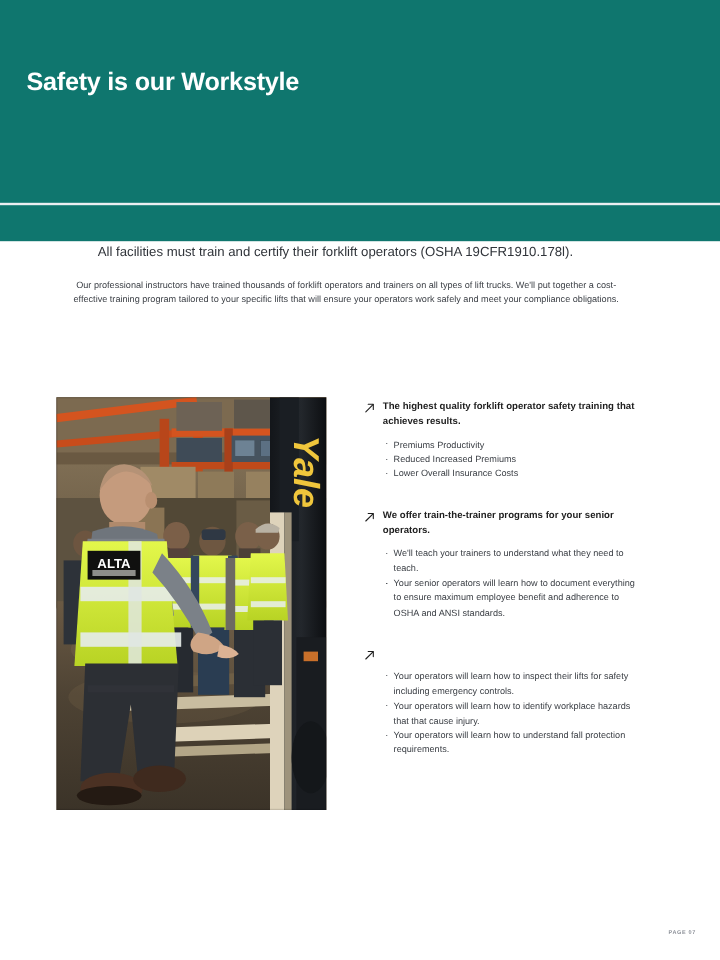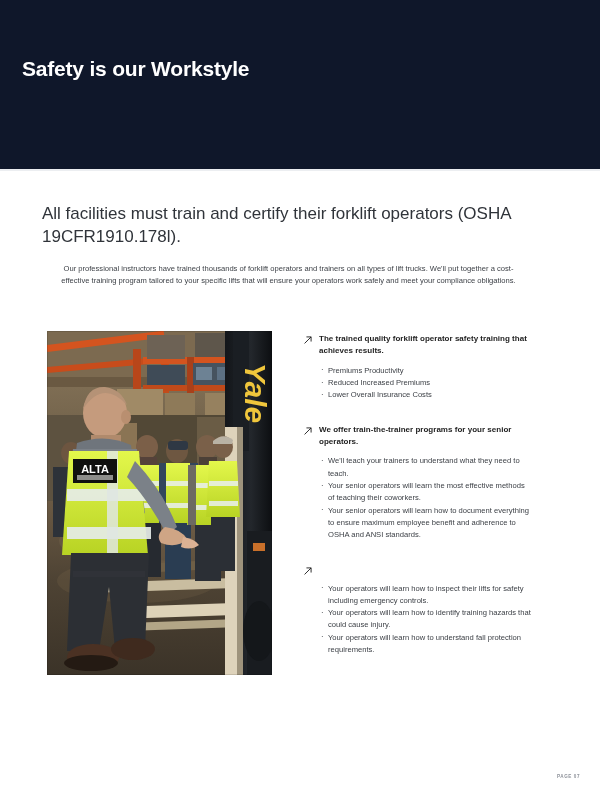--- a/index.html
+++ b/index.html
@@ -14,22 +14,22 @@
     position: relative;
     overflow: hidden;
     color: #2b2b2b;
   }
 
   
   .header-band {
     position: absolute;
     left: 0; top: 0;
     width: 600px;
-    height: 169px;
-    background: #0f172a;
+    height: 201px;
+    background: #0f766e;
   }
   .header-title {
     position: absolute;
     left: 22px;
     top: 57px;
     font-size: 21px;
     font-weight: bold;
     color: #ffffff;
     letter-spacing: -0.2px;
     white-space: nowrap;
@@ -42,24 +42,25 @@
   }
 
   
   .intro {
     position: absolute;
     left: 42px;
     top: 203px;
     width: 475px;
   }
   .intro-lead {
-    font-size: 17px;
+    font-size: 11px;
     color: #30343a;
     line-height: 1.35;
     margin: 0 0 14px 0;
+    text-align: center;
   }
   .intro-body {
     font-size: 7.6px;
     color: #3b3f45;
     line-height: 1.65;
     margin: 14px;
     width: 465px;
     text-align: center;
   }
 
@@ -309,53 +310,53 @@
 </div>
 
 <div class="right-col">
 
   <div class="block">
     <div class="block-head">
       <svg class="arrow-icon" viewBox="0 0 12 12">
         <path d="M2.2 9.8 L9.4 2.6" stroke="#1e1e1e" stroke-width="1.1" fill="none" stroke-linecap="round"></path>
         <path d="M4.6 2.3 H9.7 V7.4" stroke="#1e1e1e" stroke-width="1.1" fill="none" stroke-linecap="round" stroke-linejoin="round"></path>
       </svg>
-      <div class="block-title">The trained quality forklift operator safety training that achieves results.</div>
+      <div class="block-title">The highest quality forklift operator safety training that achieves results.</div>
     </div>
     <ul class="sub-list">
       <li><span class="dot">·</span><span>Premiums Productivity</span></li>
       <li><span class="dot">·</span><span>Reduced Increased Premiums</span></li>
       <li><span class="dot">·</span><span>Lower Overall Insurance Costs</span></li>
     </ul>
   </div>
 
   <div class="block">
     <div class="block-head">
       <svg class="arrow-icon" viewBox="0 0 12 12">
         <path d="M2.2 9.8 L9.4 2.6" stroke="#1e1e1e" stroke-width="1.1" fill="none" stroke-linecap="round"></path>
         <path d="M4.6 2.3 H9.7 V7.4" stroke="#1e1e1e" stroke-width="1.1" fill="none" stroke-linecap="round" stroke-linejoin="round"></path>
       </svg>
       <div class="block-title">We offer train-the-trainer programs for your senior operators.</div>
     </div>
     <ul class="sub-list">
       <li><span class="dot">·</span><span>We'll teach your trainers to understand what they need to teach.</span></li>
-      <li><span class="dot">·</span><span>Your senior operators will learn the most effective methods of teaching their coworkers.</span></li>
+      <li><span class="dot">·</span></li>
       <li><span class="dot">·</span><span>Your senior operators will learn how to document everything to ensure maximum employee benefit and adherence to OSHA and ANSI standards.</span></li>
     </ul>
   </div>
 
   <div class="block">
     <div class="block-head">
       <svg class="arrow-icon" viewBox="0 0 12 12">
         <path d="M2.2 9.8 L9.4 2.6" stroke="#1e1e1e" stroke-width="1.1" fill="none" stroke-linecap="round"></path>
         <path d="M4.6 2.3 H9.7 V7.4" stroke="#1e1e1e" stroke-width="1.1" fill="none" stroke-linecap="round" stroke-linejoin="round"></path>
       </svg>
     </div>
     <ul class="sub-list">
       <li><span class="dot">·</span><span>Your operators will learn how to inspect their lifts for safety including emergency controls.</span></li>
-      <li><span class="dot">·</span><span>Your operators will learn how to identify training hazards that could cause injury.</span></li>
+      <li><span class="dot">·</span><span>Your operators will learn how to identify workplace hazards that that cause injury.</span></li>
       <li><span class="dot">·</span><span>Your operators will learn how to understand fall protection requirements.</span></li>
     </ul>
   </div>
 
 </div>
 
 <div class="page-num">PAGE 07</div>
 
 </body></html>

